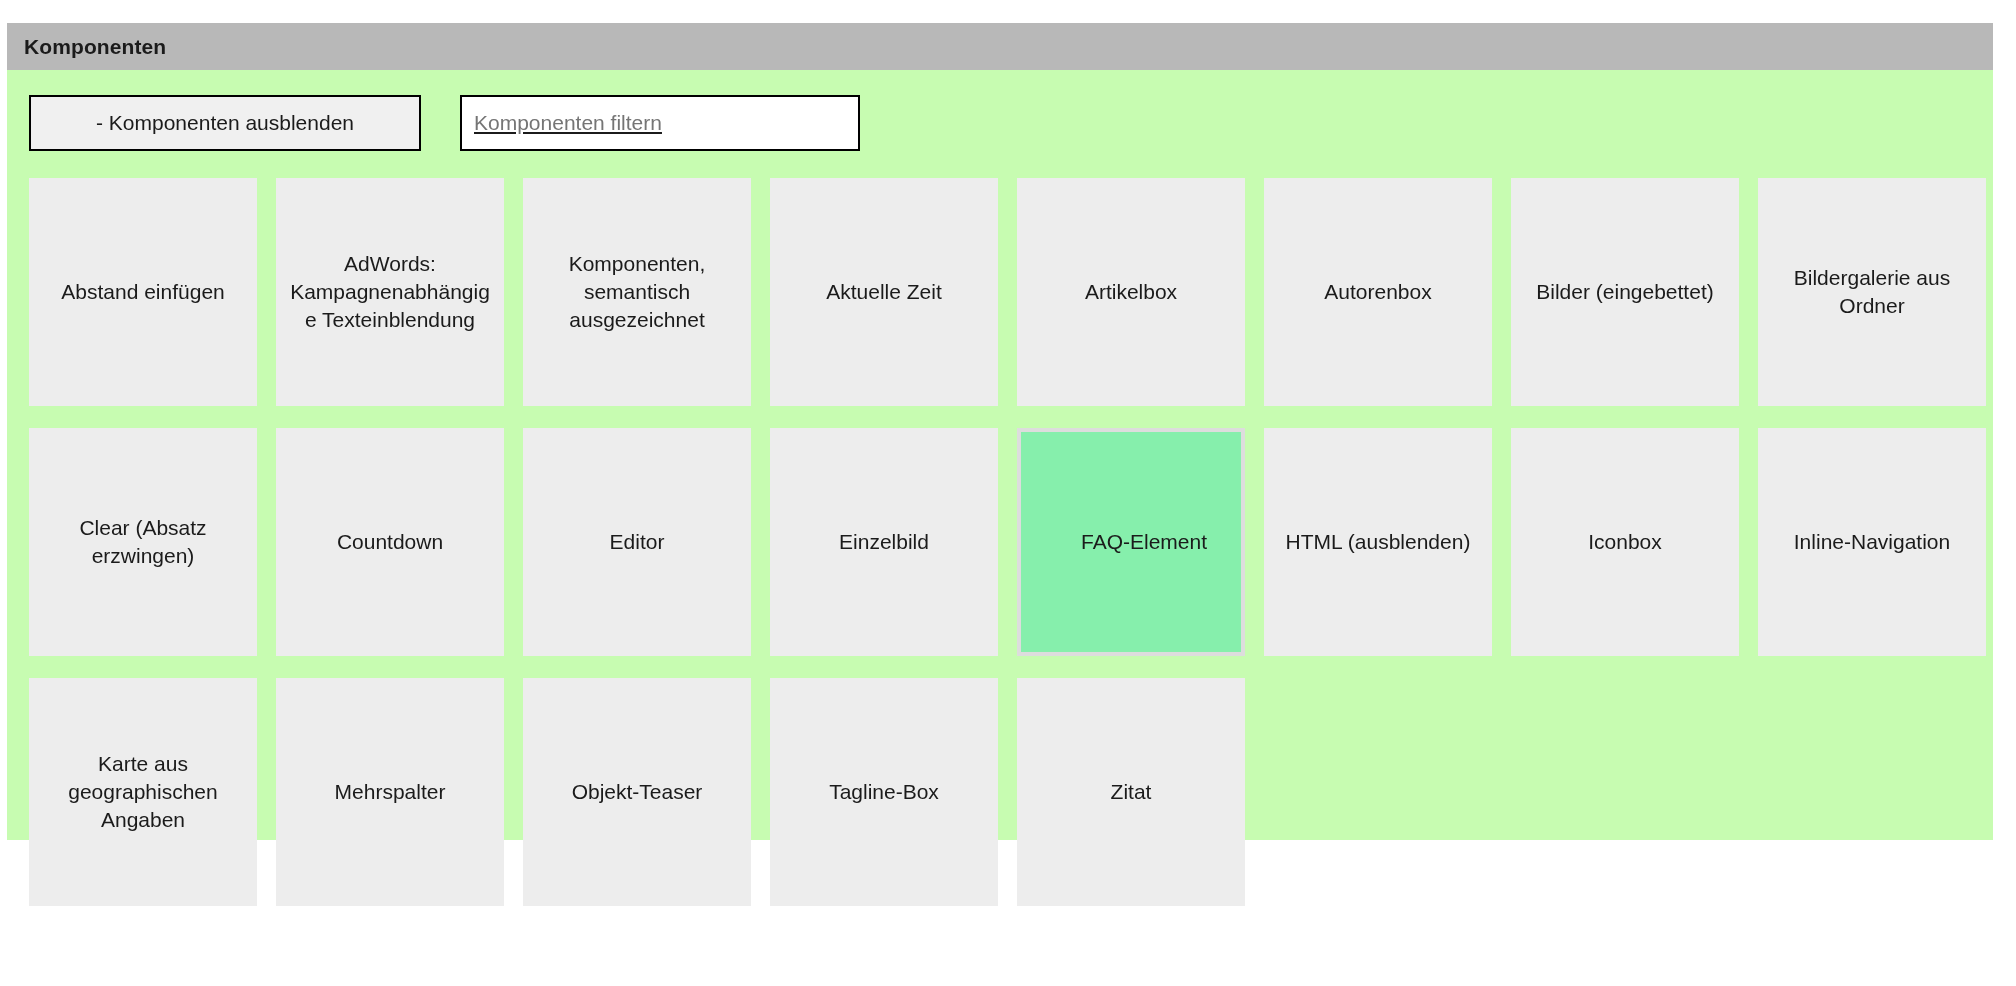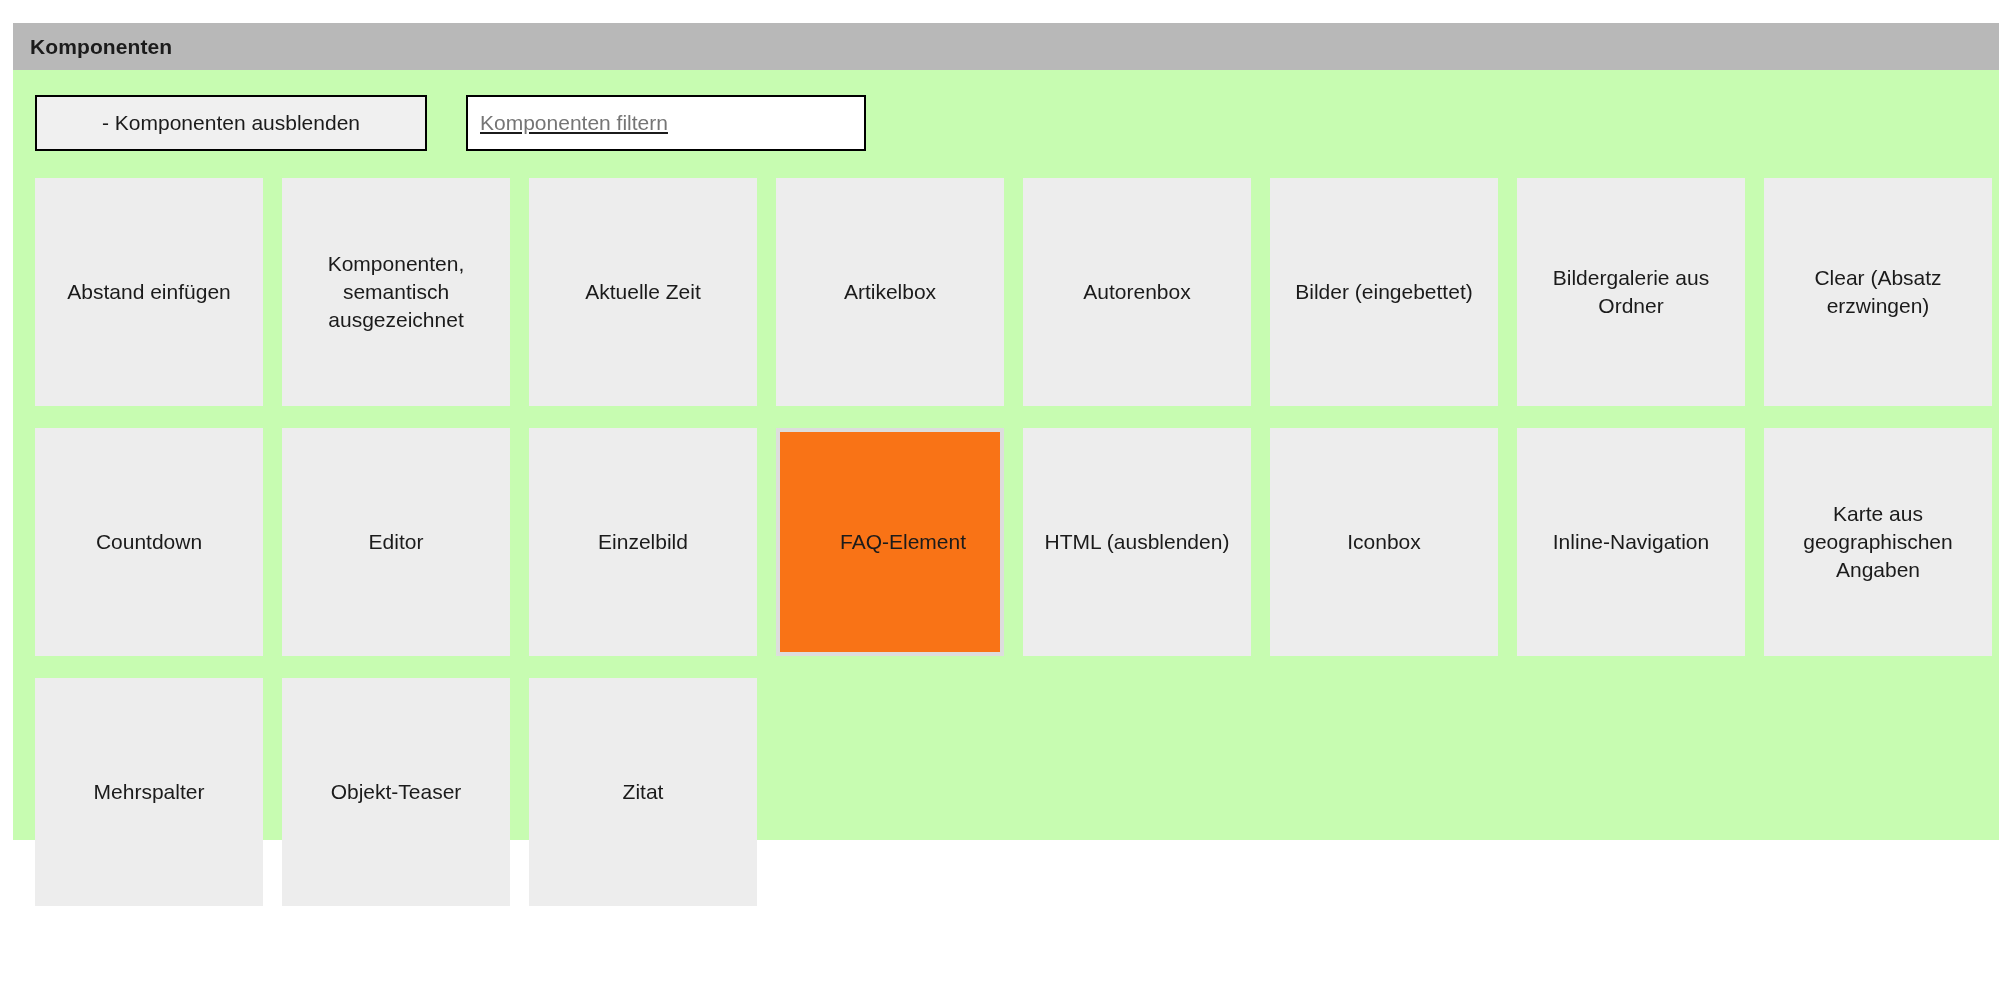--- a/index.html
+++ b/index.html
@@ -9,21 +9,21 @@
   }
   body {
     width: 2016px;
     height: 986px;
     font-family: "Liberation Sans", sans-serif;
     overflow: hidden;
   }
 
   .panel {
     position: absolute;
-    left: 13px;
+    left: 7px;
     top: 23px;
     width: 1986px;
     height: 937px;
   }
 
   
   .panel-header {
     height: 47px;
     background: #b8b8b8;
     display: flex;
@@ -105,21 +105,21 @@
     text-align: center;
     padding: 6px 10px;
     cursor: pointer;
     color: #1b1b1b;
     font-size: 21px;
     line-height: 1.33;
     word-break: break-word;
     hyphens: auto;
   }
   .component-tile.is-active {
-    background: #f97316;
+    background: #86efac;
     border-color: #dddddd;
     padding-left: 36px;
   }
   .component-tile-label {
     display: block;
   }
 </style>
 </head>
 <body>
 
@@ -134,20 +134,23 @@
     <div class="toolbar">
       <button class="toggle-button">- Komponenten ausblenden</button>
       <input class="filter-input" type="text" placeholder="Komponenten filtern" style="">
     </div>
 
     <div class="component-grid" id="component-grid">
         <div class="component-tile">
           <span class="component-tile-label">Abstand einfügen</span>
         </div>
         <div class="component-tile">
+          <span class="component-tile-label">AdWords: Kampagnenabhängige Texteinblendung</span>
+        </div>
+        <div class="component-tile">
           <span class="component-tile-label">Komponenten, semantisch ausgezeichnet</span>
         </div>
         <div class="component-tile">
           <span class="component-tile-label">Aktuelle Zeit</span>
         </div>
         <div class="component-tile">
           <span class="component-tile-label">Artikelbox</span>
         </div>
         <div class="component-tile">
           <span class="component-tile-label">Autorenbox</span>
@@ -185,18 +188,21 @@
         <div class="component-tile">
           <span class="component-tile-label">Karte aus geographischen Angaben</span>
         </div>
         <div class="component-tile">
           <span class="component-tile-label">Mehrspalter</span>
         </div>
         <div class="component-tile">
           <span class="component-tile-label">Objekt-Teaser</span>
         </div>
         <div class="component-tile">
+          <span class="component-tile-label">Tagline-Box</span>
+        </div>
+        <div class="component-tile">
           <span class="component-tile-label">Zitat</span>
         </div>
       </div>
 
   </div>
 </div>
 
 </body></html>

